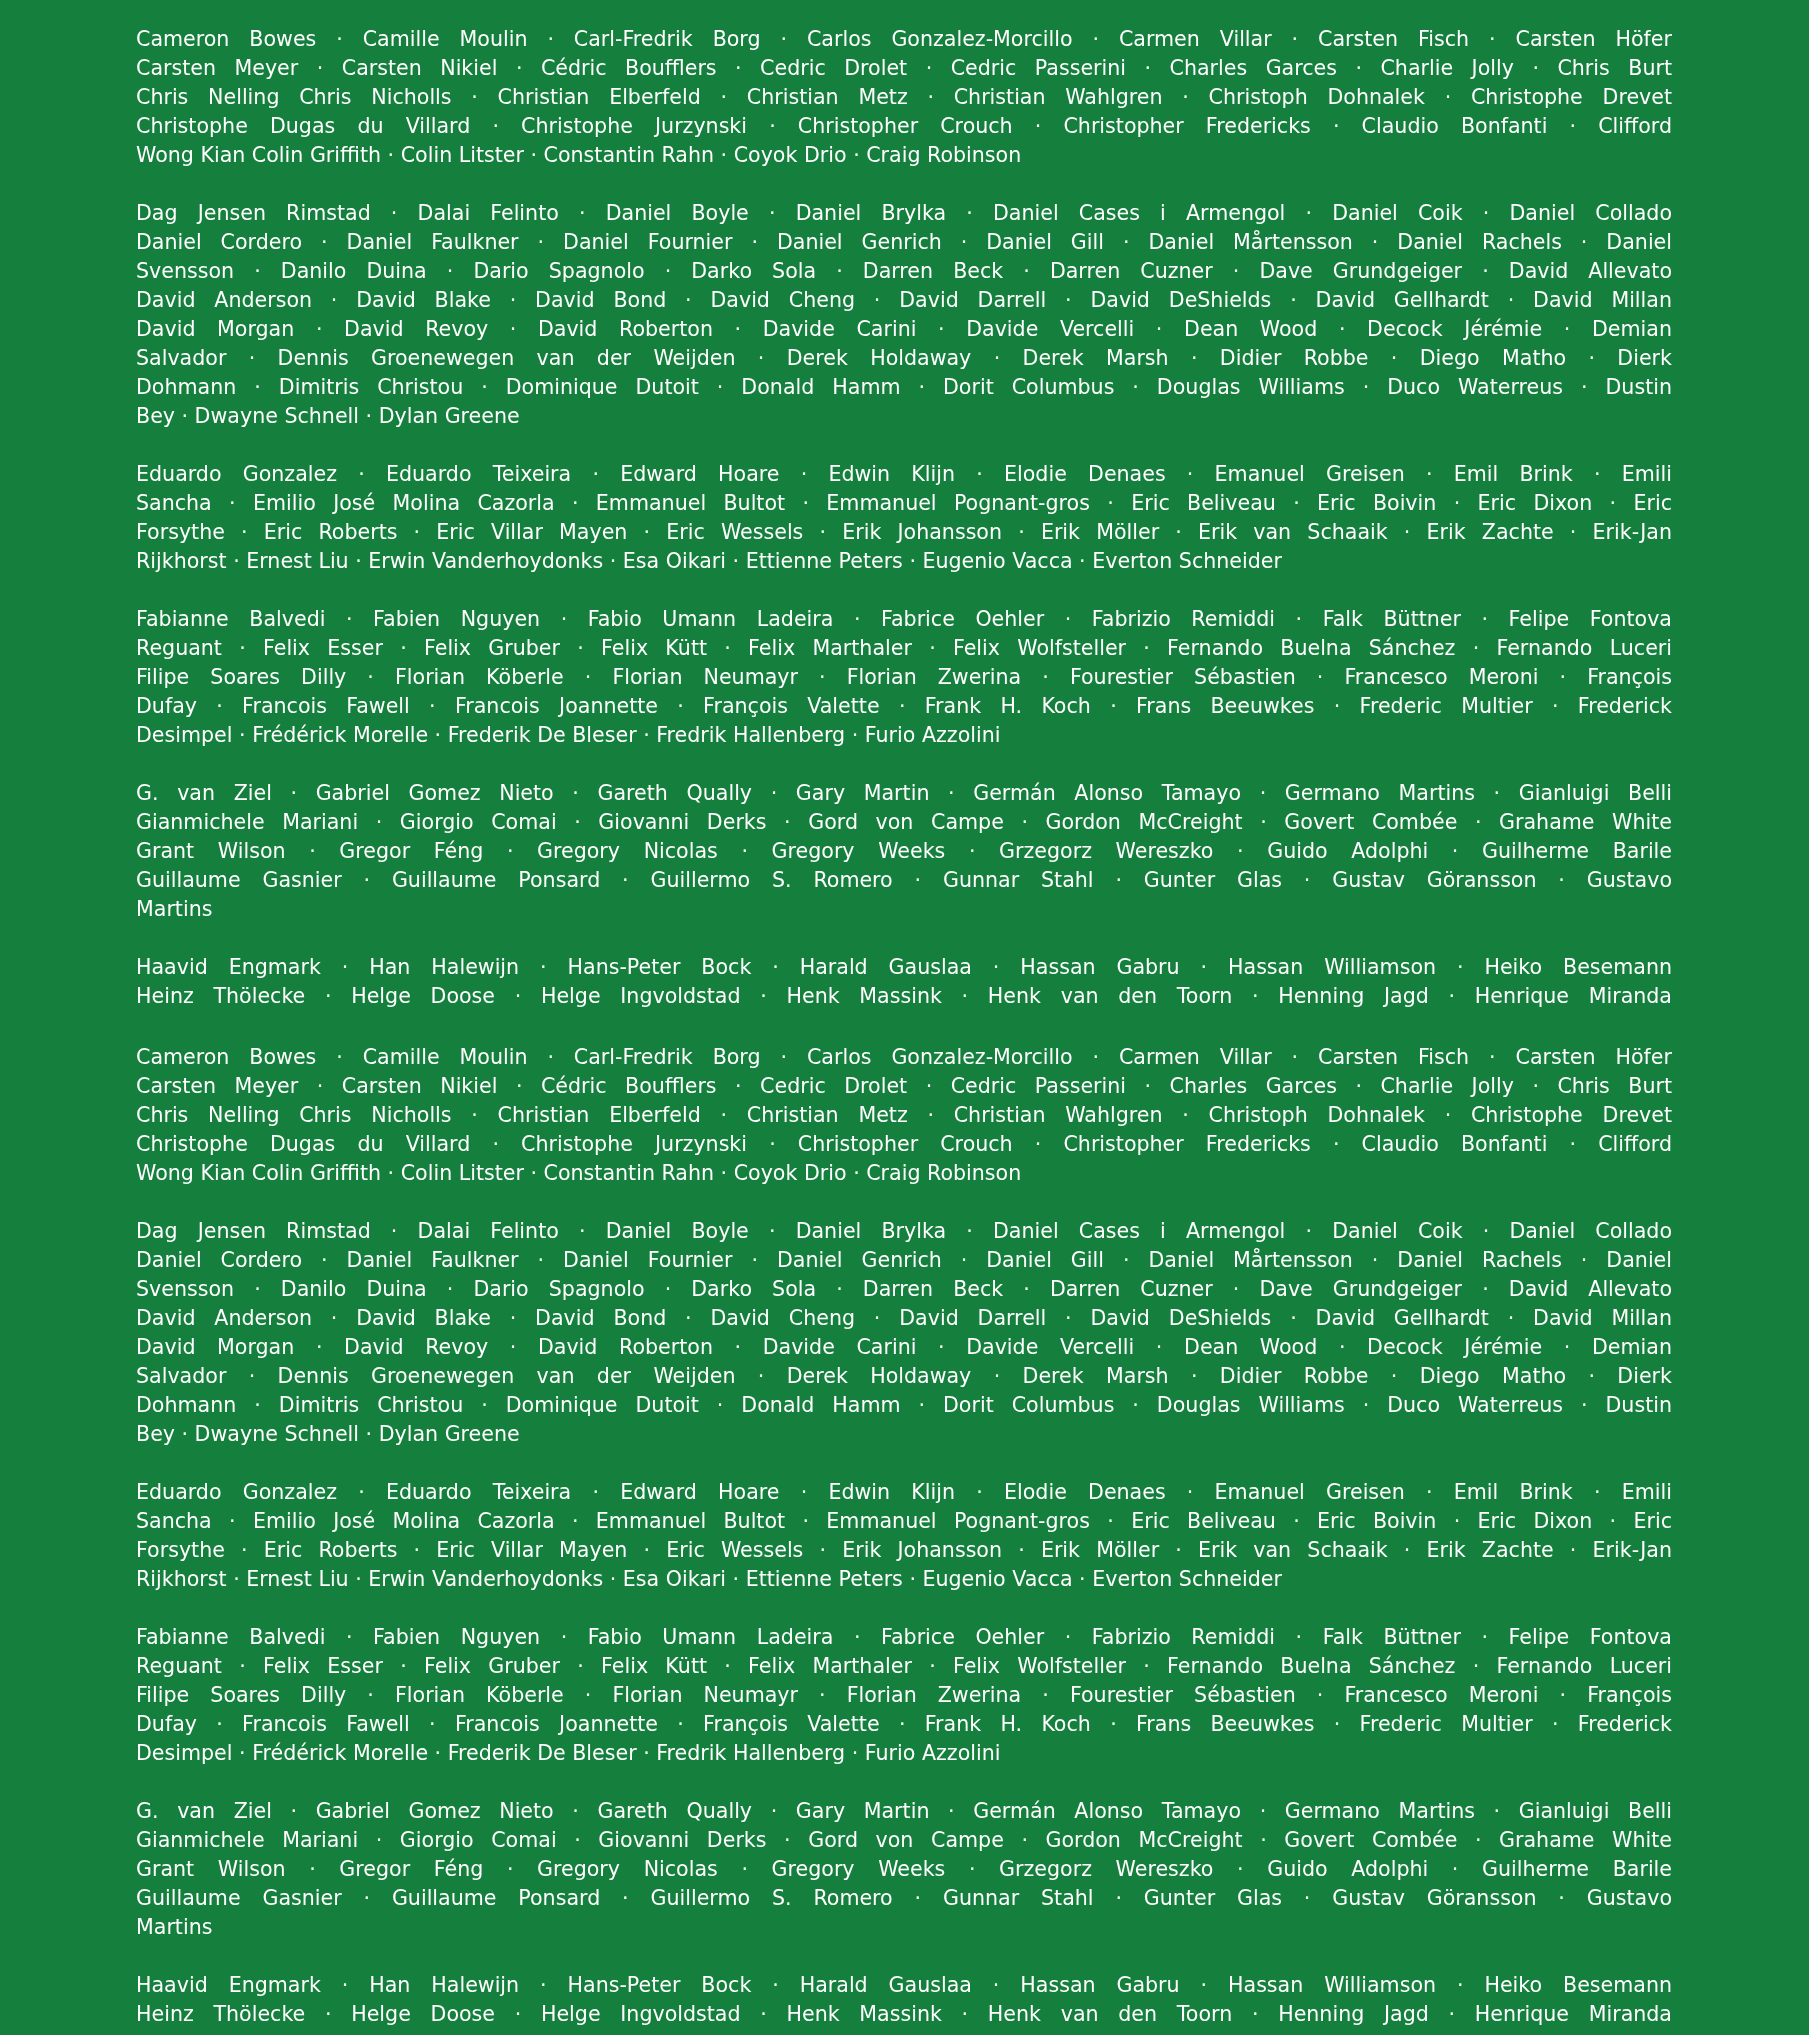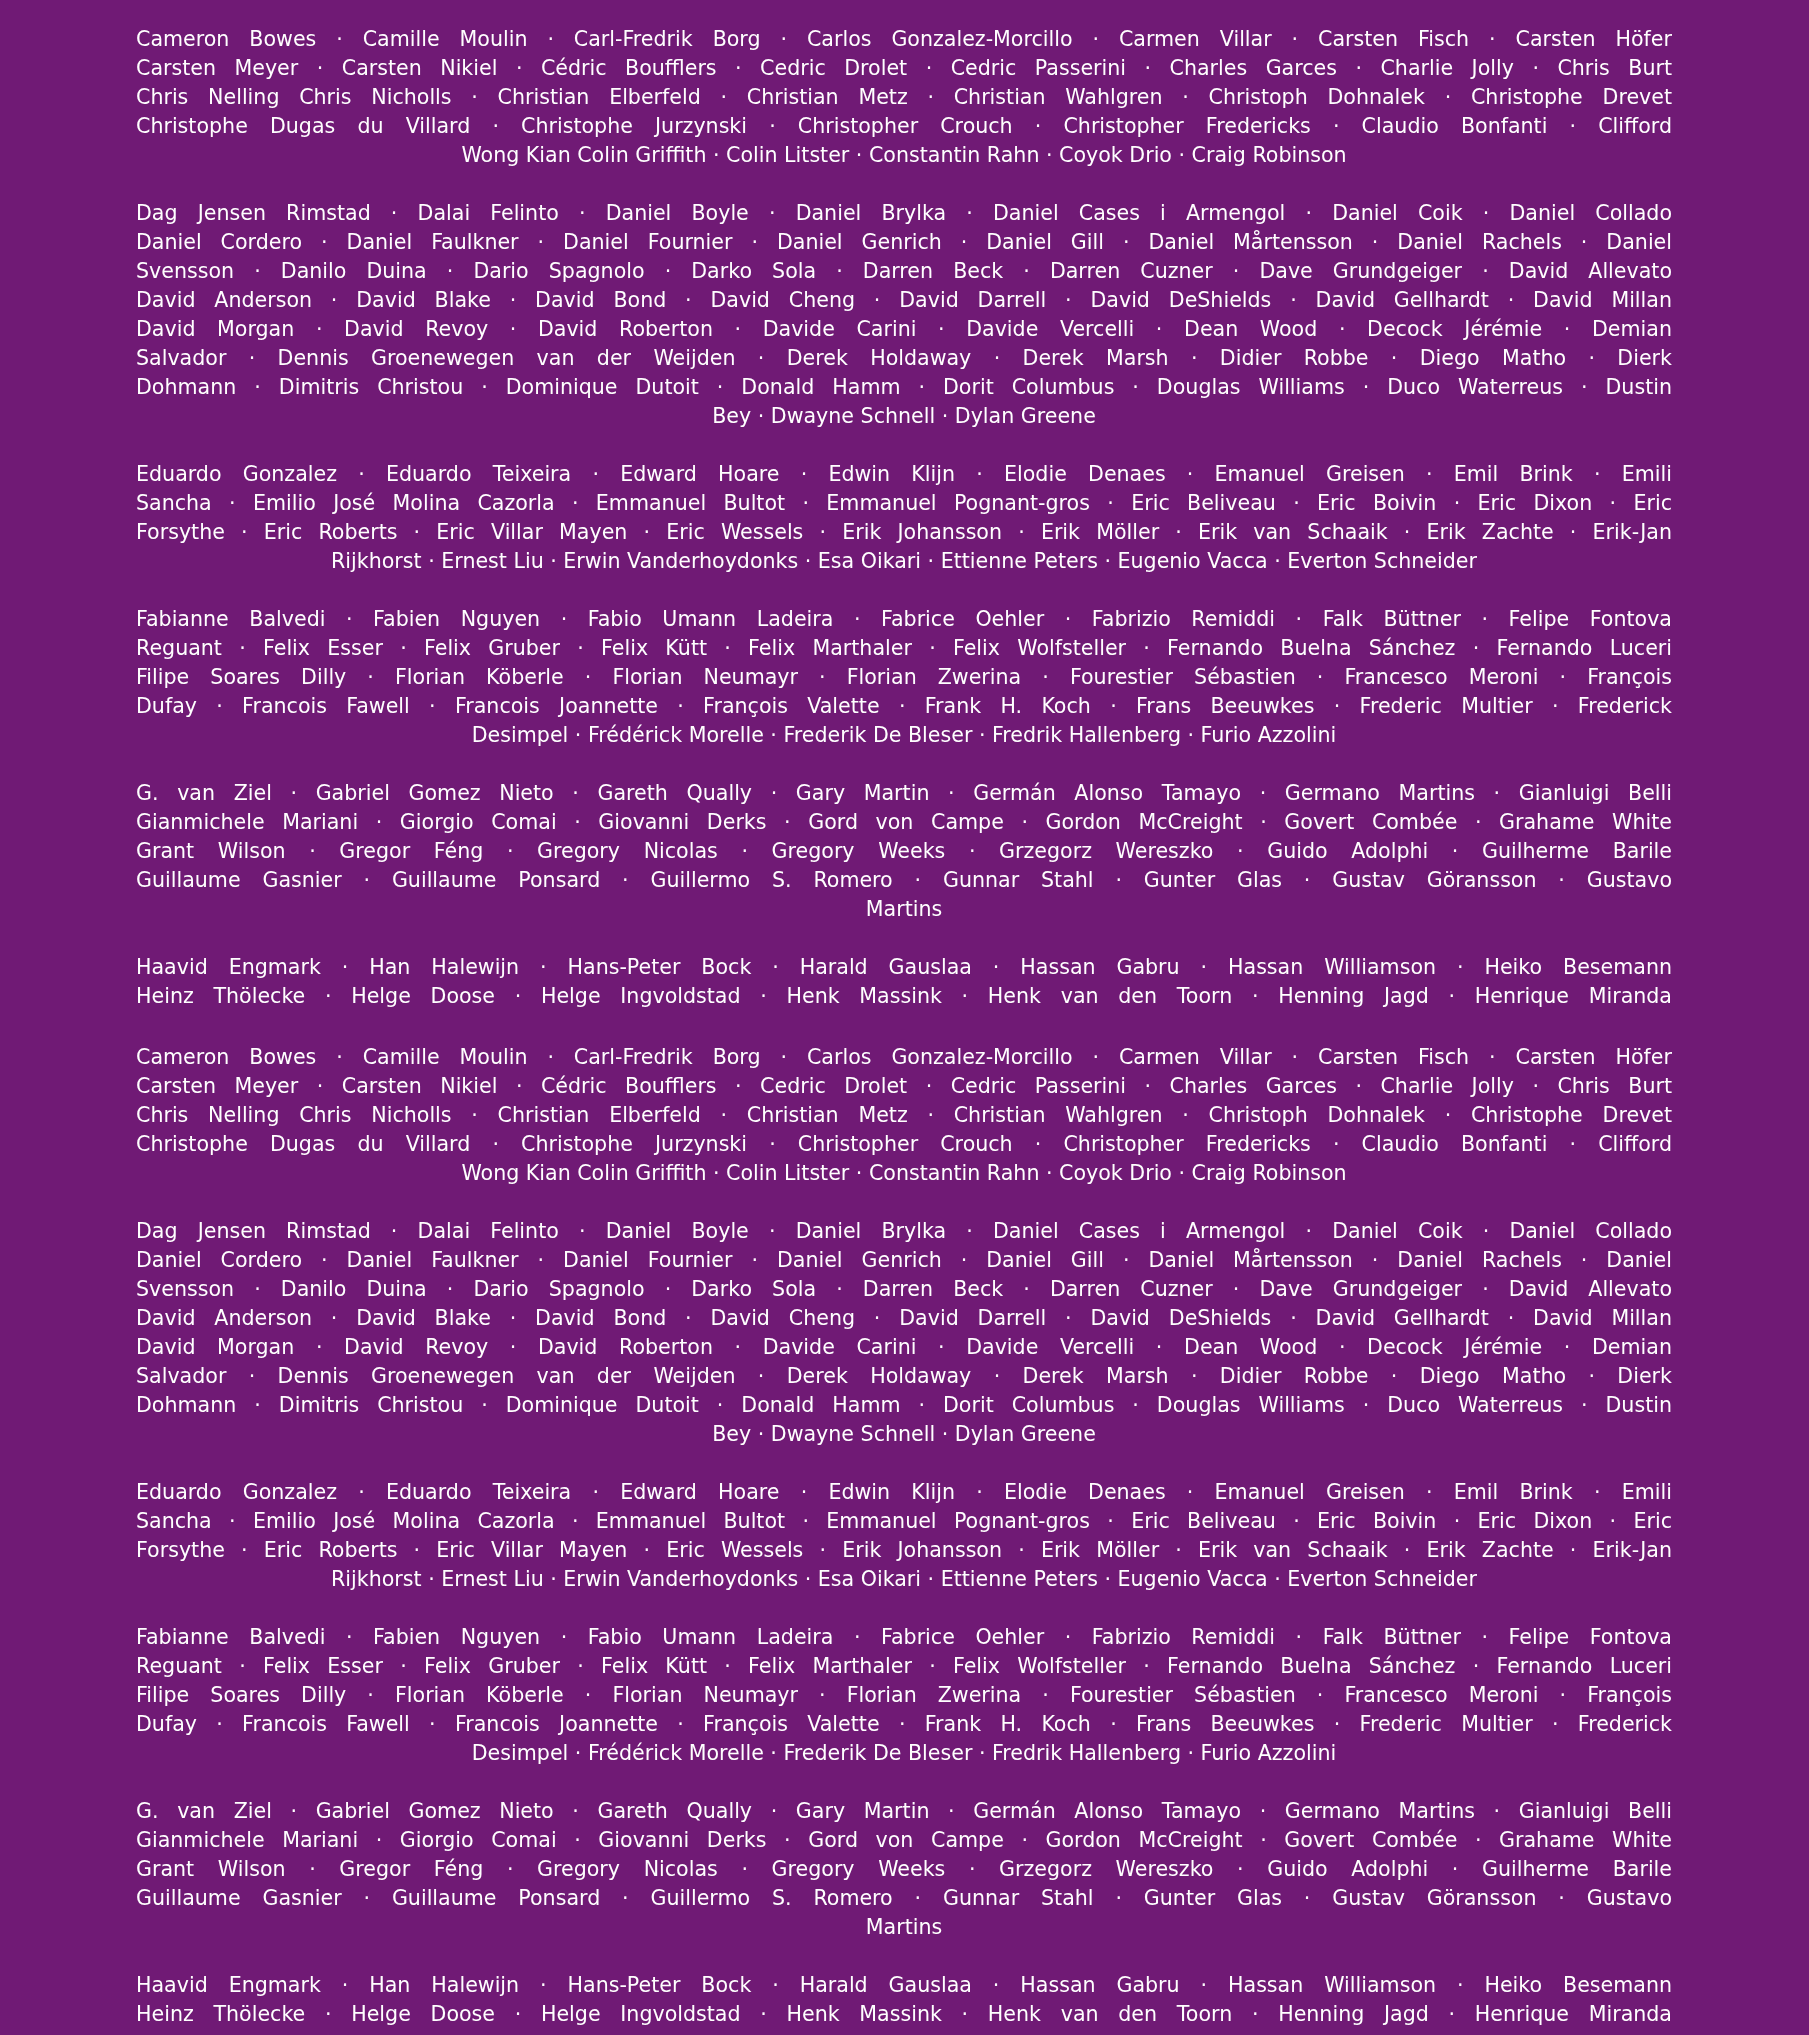--- a/index.html
+++ b/index.html
@@ -11,40 +11,40 @@
     width: 1809px;
     height: 2035px;
     overflow: hidden;
   }
   .credits-block {
     width: 1809px;
     height: 1018px;
     overflow: hidden;
     box-sizing: border-box;
     padding: 25px 137px 0 136px;
-    background: #701a75;
+    background: #15803d;
   }
   .credits-para {
     margin: 0 0 29px 0;
     padding: 0;
     font-family: "DejaVu Sans", sans-serif;
     font-size: 20.6px;
     line-height: 29px;
     font-weight: 400;
     color: #ffffff;
     letter-spacing: 0;
   }
   .credits-line {
     text-align: justify;
     text-align-last: justify;
     text-justify: inter-word;
     white-space: normal;
   }
   .credits-line.para-end {
-    text-align: center;
+    text-align: left;
     text-align-last: auto;
   }
 </style>
 </head>
 <body>
 
 <main id="credits-root">
     <section class="credits-block">
       <div class="credits-para">
         <div class="credits-line">Cameron Bowes · Camille Moulin · Carl-Fredrik Borg · Carlos Gonzalez-Morcillo · Carmen Villar · Carsten Fisch · Carsten Höfer</div>

